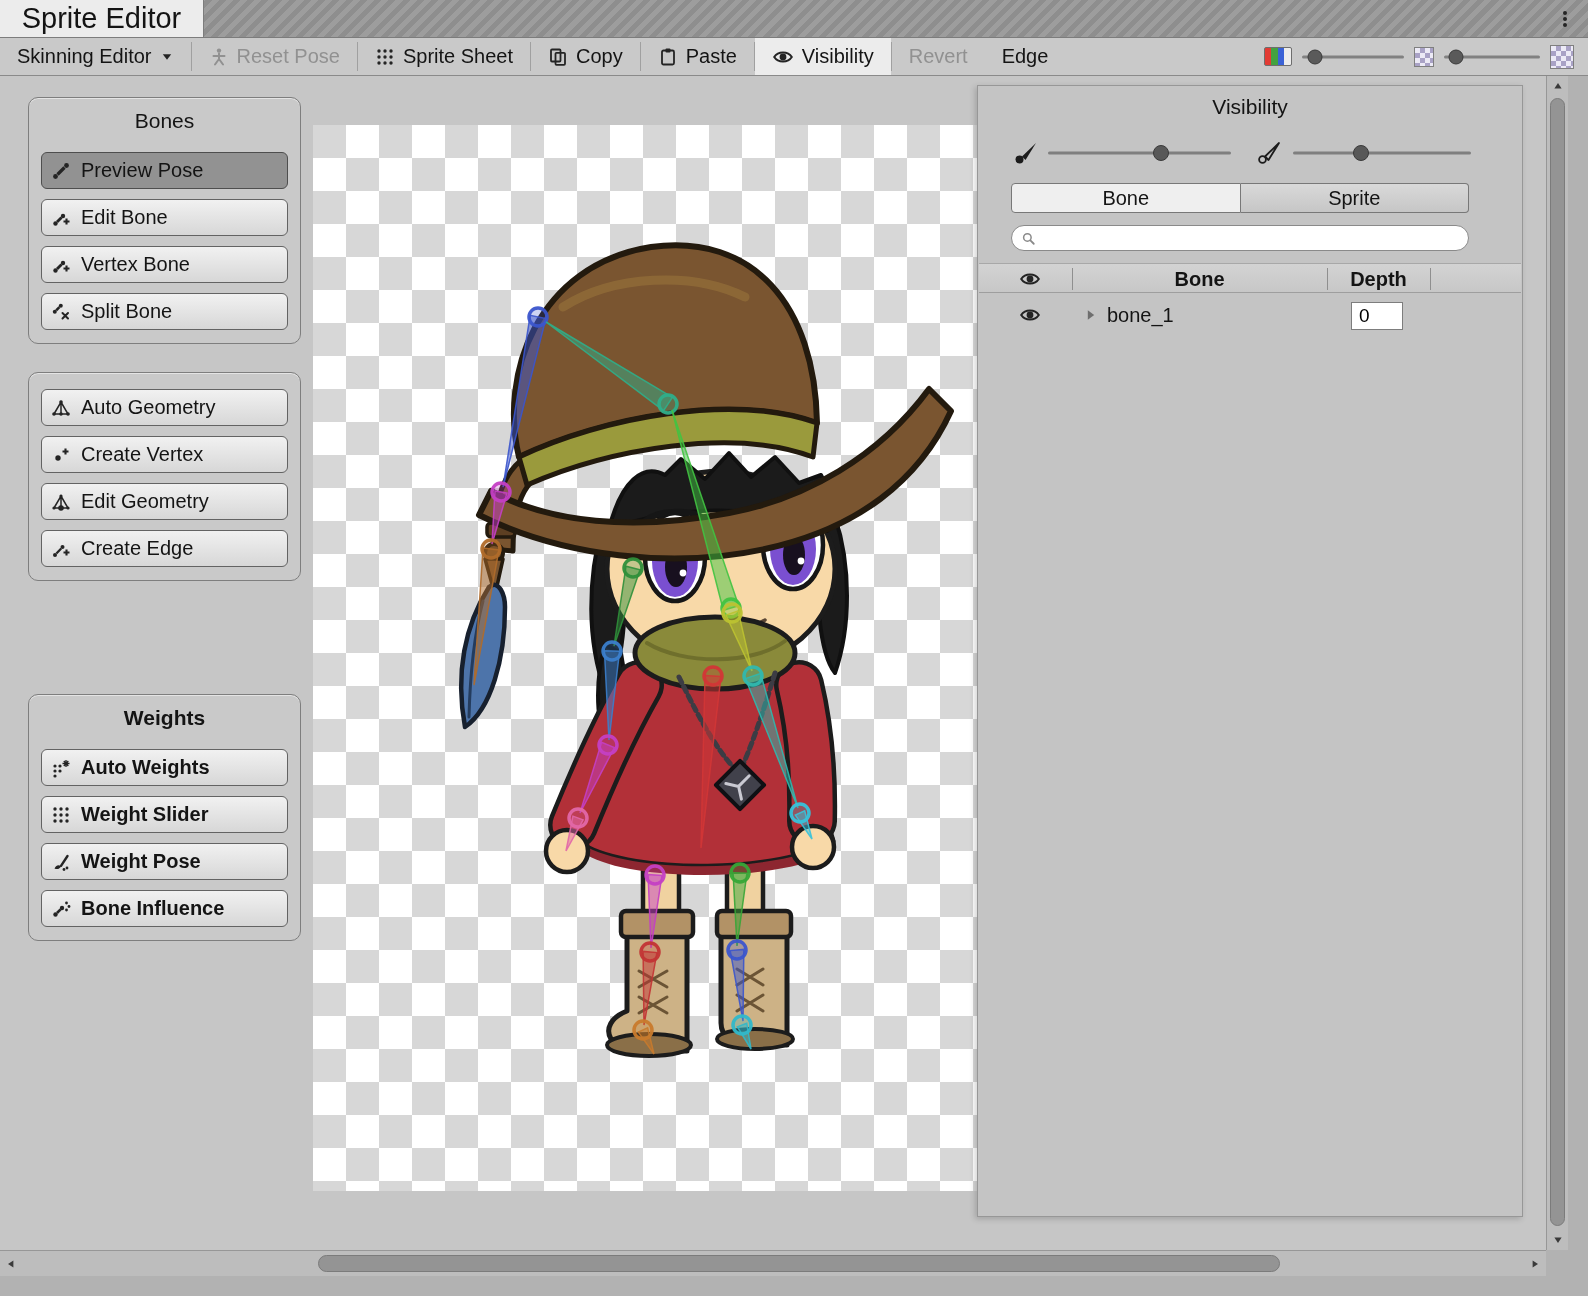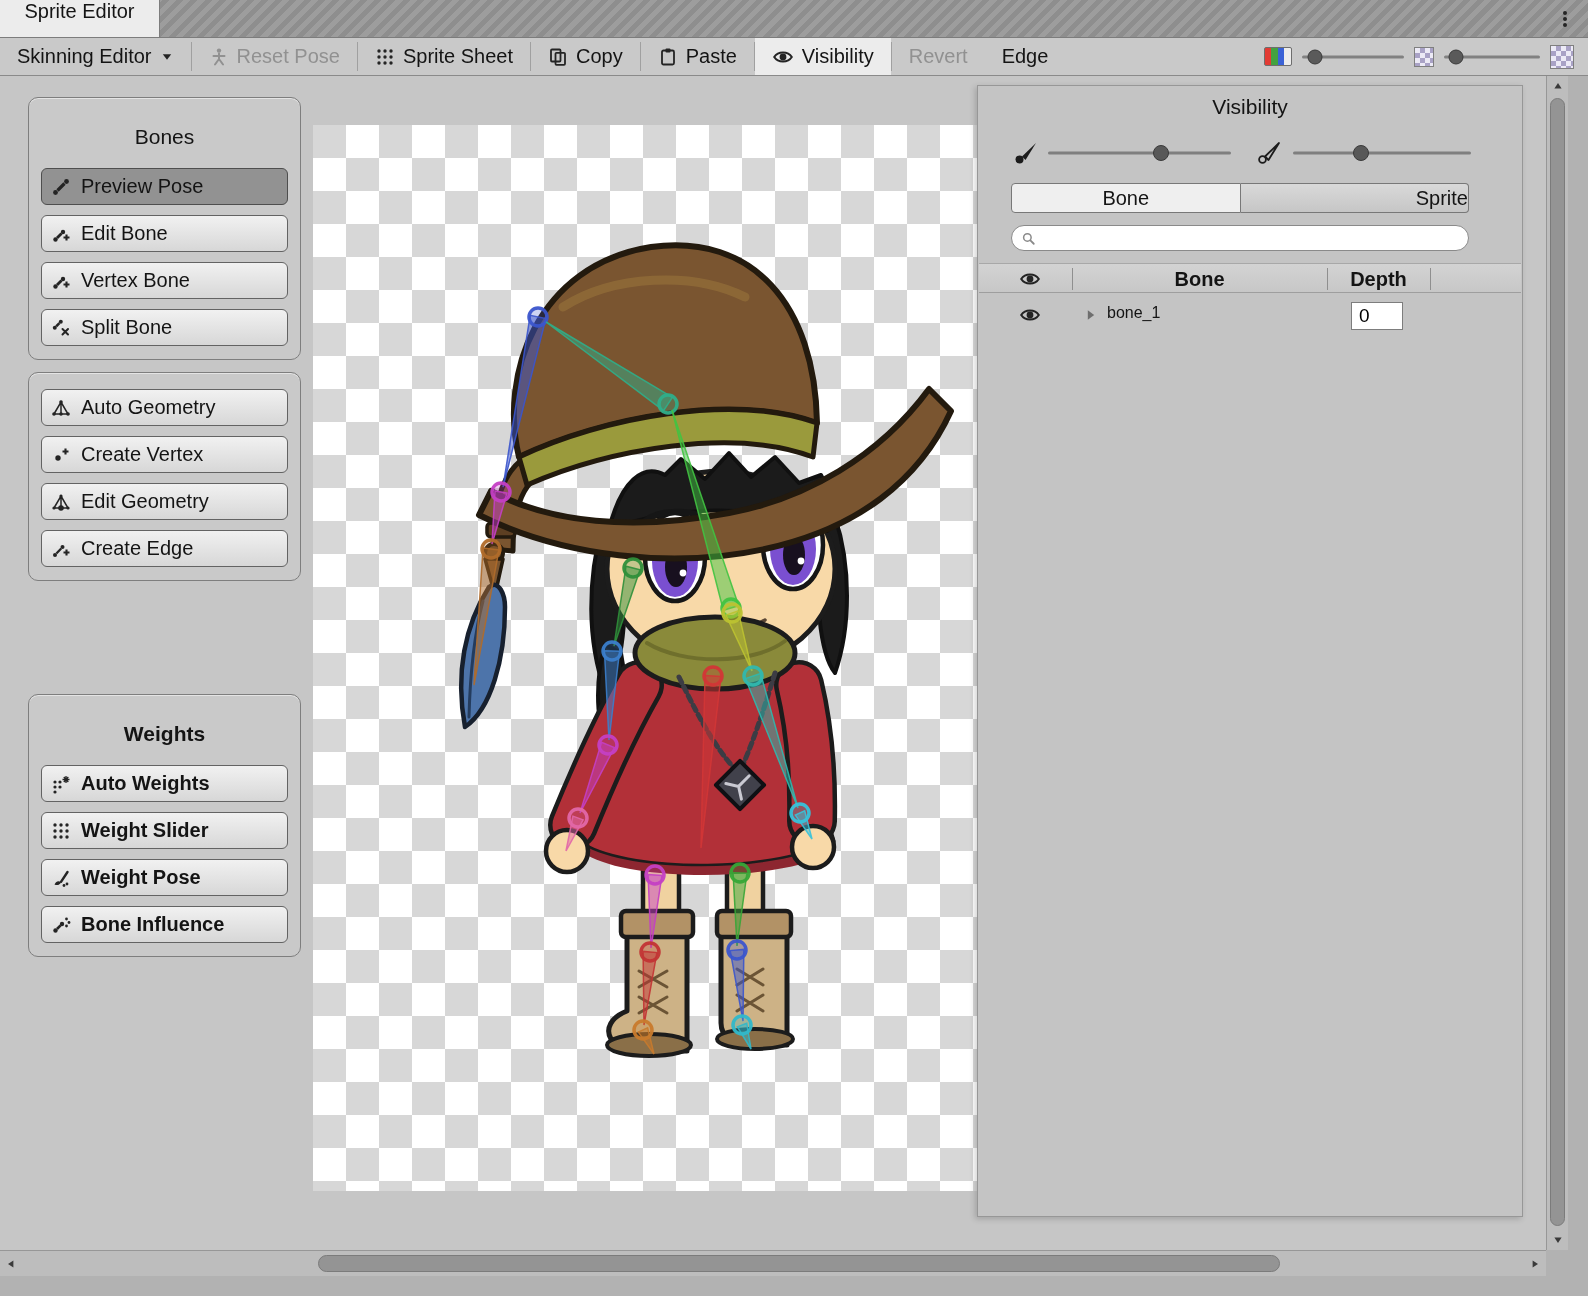--- a/index.html
+++ b/index.html
@@ -7,22 +7,22 @@
   body { position:relative; background:#b2b2b2; font-family:"Liberation Sans",sans-serif; color:#141414; overflow:hidden; -webkit-font-smoothing:antialiased; }
   svg { display:block; }
   .ic { width:20px; height:20px; color:#242424; }
   .ic14 { width:14px; height:14px; }
   .ic22 { width:22px; height:22px; }
 
   
   .tabbar { position:absolute; top:0; left:0; width:1588px; height:38px;
     background:repeating-linear-gradient(135deg,#9d9d9d 0 5px,#8e8e8e 5px 10px);
     border-bottom:1px solid #7c7c7c; display:flex; }
-  .tab { width:160px; background:#ececec; display:flex; justify-content:center;
-    font-size:20px; border-right:1px solid #7c7c7c; }
+  .tab { width:204px; background:#ececec; display:flex; align-items:center; justify-content:center;
+    font-size:29px; border-right:1px solid #7c7c7c; }
   .kebab { position:absolute; right:8px; top:4px; width:30px; height:30px; display:flex; align-items:center; justify-content:center; }
 
   
   .toolbar { position:absolute; top:38px; left:0; width:1588px; height:38px; background:#c9c9c9;
     border-bottom:1px solid #8a8a8a; display:flex; align-items:stretch; font-size:20px; }
   .tbtn { display:flex; align-items:center; gap:8px; padding:0 17px; white-space:nowrap; }
   .tbtn.active { background:#ececec; }
   .tsep { width:1px; background:#a0a0a0; margin:4px 0; }
   .disabled { color:#919191; }
   .disabled .ic { color:#919191; }
@@ -41,21 +41,21 @@
   .sw24 { width:24px; height:24px; }
 
   
   .content { position:absolute; top:76px; left:0; width:1546px; height:1174px; background:#c6c6c6; overflow:hidden; }
   .canvas { position:absolute; left:313px; top:49px; width:664px; height:1066px;
     background:conic-gradient(#ffffff 0 25%,#d7d7d7 0 50%,#ffffff 0 75%,#d7d7d7 0) 0 0/66px 66px; }
 
   
   .panel { position:absolute; left:28px; width:273px; background:#c9c9c9; border:1px solid #7e7e7e;
     border-radius:10px; padding:6px 12px 13px; box-shadow:inset 0 1px 0 rgba(255,255,255,.5); }
-  .panel-title { text-align:center; font-size:21px; padding:5px 0 9px;margin-top:16px; }
+  .panel-title { text-align:center; font-size:21px; padding:5px 0 9px; }
   .pbtn { height:37px; margin-top:10px; display:flex; align-items:center; gap:10px; padding:0 9px;
     background:linear-gradient(#f1f1f1,#d7d7d7); border:1px solid #636363; border-radius:6px; font-size:20px; }
   .pbtn.selected { background:#929292; border-color:#4e4e4e; }
   .p-bones { top:21px; }
   .p-geometry { top:296px; }
   .p-weights { top:618px;font-weight:bold; }
 
   
   .vis { position:absolute; left:977px; top:9px; width:546px; height:1132px; background:#c4c4c4;
     border:1px solid #979797; box-shadow:-2px 2px 6px rgba(0,0,0,.18); }
@@ -63,36 +63,36 @@
   .vpin { position:absolute; width:26px; height:26px; color:#1c1c1c; }
   .vslider { position:absolute; height:30px; }
   .vslider .track { position:absolute; left:0; right:0; top:50%; height:3px; transform:translateY(-50%); background:#7f7f7f; border-radius:2px; }
   .vslider .handle { position:absolute; top:50%; width:16px; height:16px; border-radius:50%;
     background:#585858; border:1px solid #3a3a3a; transform:translate(-50%,-50%); }
   .vtabs { position:absolute; top:97px; left:33px; width:458px; height:30px; display:flex; }
   .vtab { flex:1; border:1px solid #787878; background:linear-gradient(#d9d9d9,#c6c6c6);
     display:flex; align-items:center; justify-content:center; font-size:20px; }
   .vtab.selected { background:#efefef; }
   .vtab:first-child { border-radius:4px 0 0 4px; }
-  .vtab:last-child { border-left:none; border-radius:0 4px 4px 0;justify-content:flex-end; }
+  .vtab:last-child { border-left:none; border-radius:0 4px 4px 0; }
   .vsearch { position:absolute; top:139px; left:33px; width:458px; height:26px; background:#fff;
     border:1px solid #8a8a8a; border-radius:13px; display:flex; align-items:center; gap:6px; padding:0 9px; }
   .vsearch .ic { width:15px; height:15px; color:#8a8a8a; }
   .vsearch input { flex:1; border:none; outline:none; background:transparent; font-size:18px; font-family:inherit; }
   .vheader { position:absolute; top:177px; left:1px; right:1px; height:30px;
     background:linear-gradient(#d3d3d3,#c7c7c7); border-top:1px solid #a8a8a8; border-bottom:1px solid #9e9e9e; }
   .vheader .eye { position:absolute; left:40px; top:4px; }
   .hcol { position:absolute; font-size:20px; font-weight:bold; line-height:30px; text-align:center; }
   .hcol.bone { left:93px; width:255px; }
   .hcol.depth { left:348px; width:103px; }
   .vsep { position:absolute; top:4px; height:22px; width:1px; background:#8f8f8f; }
   .vrow { position:absolute; top:212px; left:1px; right:1px; height:38px; }
   .vrow .eye { position:absolute; left:40px; top:6px; }
   .vrow .disc { position:absolute; left:104px; top:9px; width:16px; height:16px; color:#6f6f6f; }
-  .vrow .rowlabel { position:absolute; left:128px; top:6px; font-size:16px; }
+  .vrow .rowlabel { position:absolute; left:128px; top:6px; font-size:20px; }
   .depth-input { position:absolute; left:372px; top:4px; width:52px; height:28px; background:#fff;
     border:1px solid #7d7d7d; font-size:19px; padding:0 7px; font-family:inherit; outline:none; }
 
   
   .vscroll { position:absolute; top:76px; left:1546px; width:22px; height:1174px; background:#bdbdbd; border-left:1px solid #979797; }
   .vscroll .arrow { position:absolute; left:0; width:22px; height:20px; display:flex; align-items:center; justify-content:center; color:#3a3a3a; }
   .vscroll .thumb { position:absolute; left:3px; width:15px; top:22px; height:1128px; background:#949494; border:1px solid #7b7b7b; border-radius:8px; }
   .hscroll { position:absolute; top:1250px; left:0; width:1546px; height:26px; background:#bdbdbd; border-top:1px solid #979797; }
   .hscroll .arrow { position:absolute; top:0; width:22px; height:26px; display:flex; align-items:center; justify-content:center; color:#3a3a3a; }
   .hscroll .thumb { position:absolute; top:4px; left:318px; width:962px; height:17px; background:#949494; border:1px solid #7b7b7b; border-radius:9px; }

